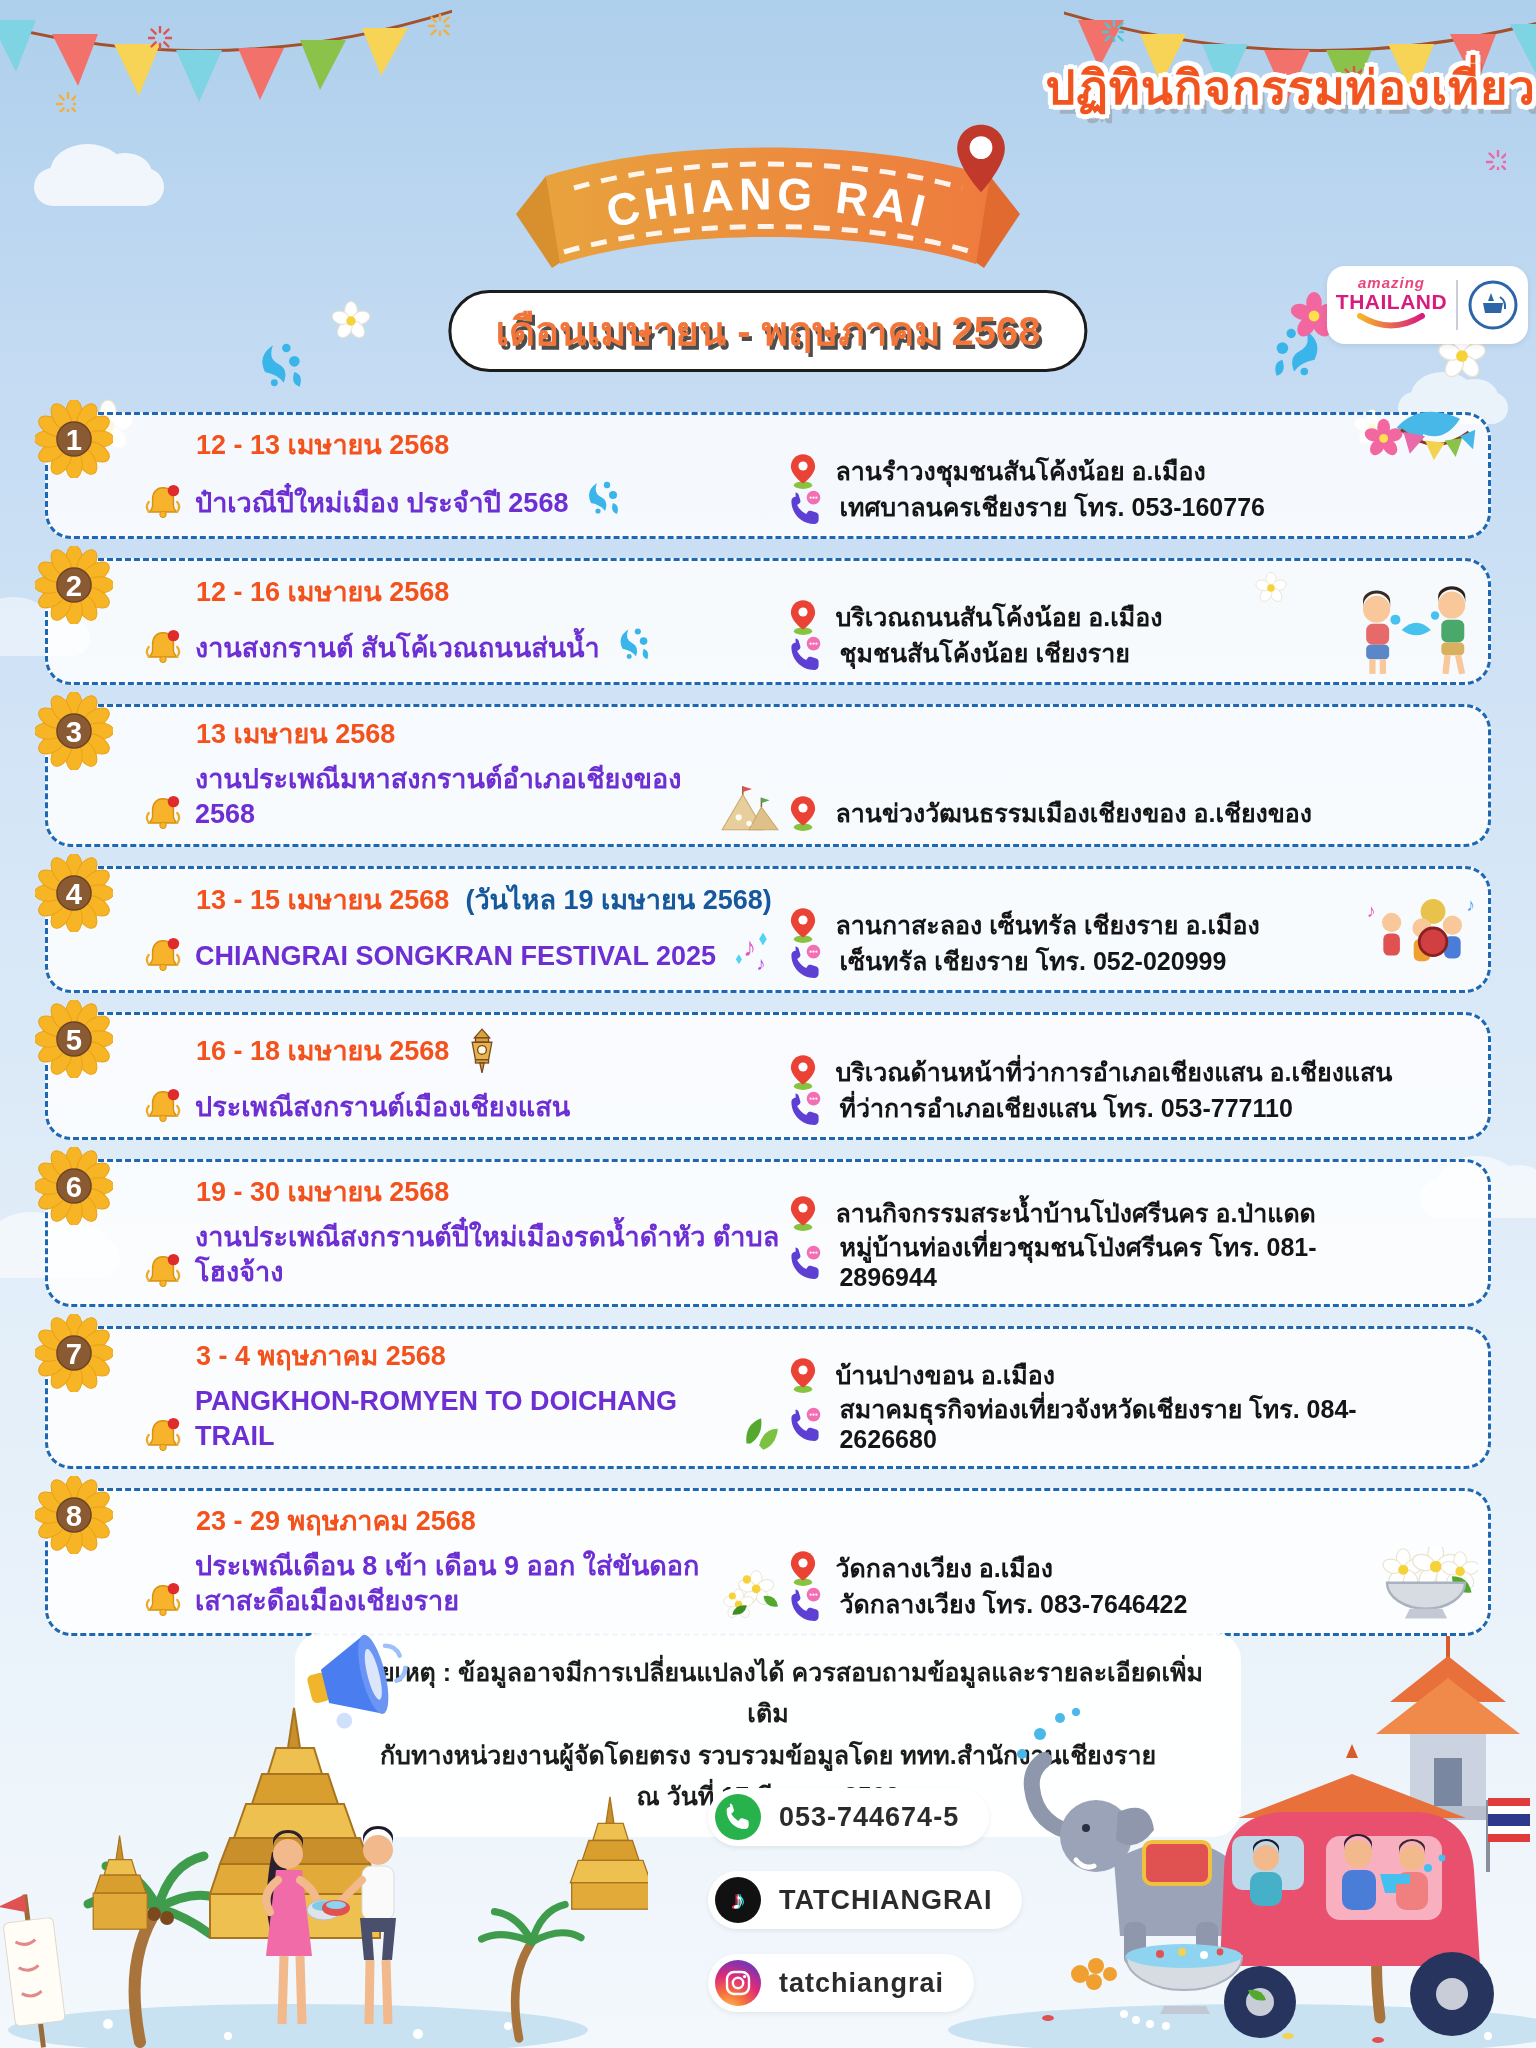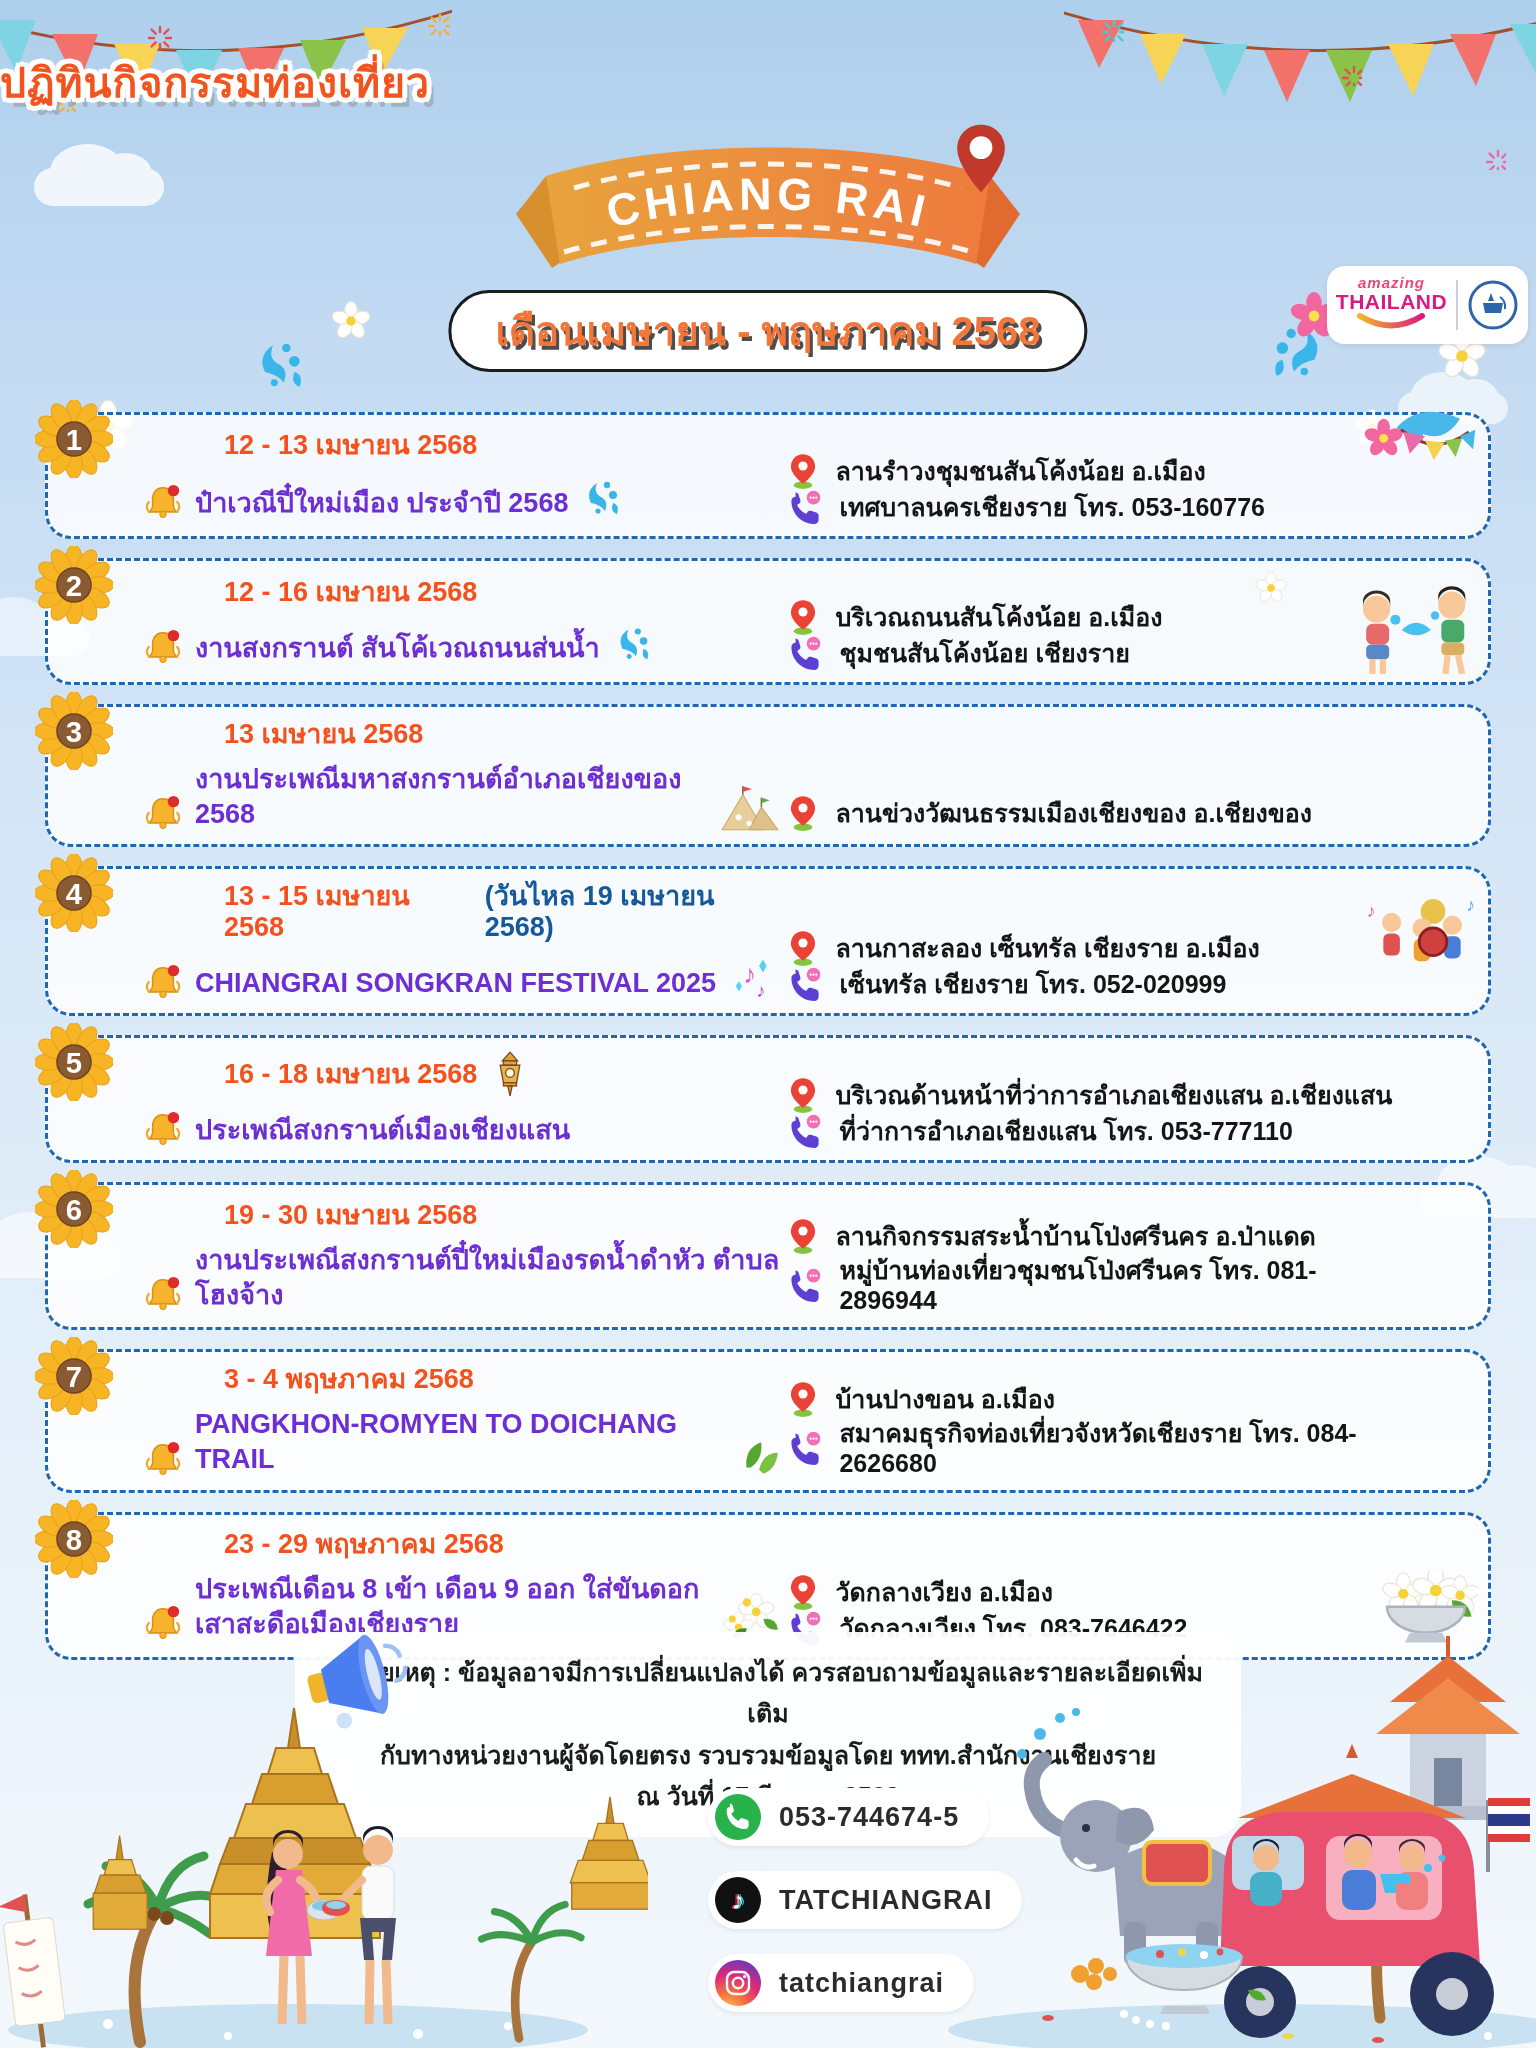--- a/index.html
+++ b/index.html
@@ -6,41 +6,41 @@
 html,body{width:1536px}
 body{font-family:"Liberation Sans","DejaVu Sans",sans-serif}
 .page{position:relative;width:1536px;height:2048px;overflow:hidden;
   background:linear-gradient(180deg,#aecfec 0%,#c2daf2 16%,#d2e4f6 36%,#dfecf8 58%,#e9f2fa 78%,#f3f8fc 100%)}
 .cloud{position:absolute;background:#fff;border-radius:60px;opacity:.8}
 .cloud::before,.cloud::after{content:"";position:absolute;background:#fff;border-radius:50%}
 .cloud::before{width:58%;height:150%;left:12%;top:-64%}
 .cloud::after{width:42%;height:110%;right:9%;top:-40%}
 .burst{position:absolute}
 .garland{position:absolute;top:-4px}
-.main-title{position:absolute;top:50px;width:100%;text-align:left;font-size:41px;font-weight:800;color:#f2541f;letter-spacing:1px;
+.main-title{position:absolute;top:50px;width:100%;text-align:right;font-size:47px;font-weight:800;color:#f2541f;letter-spacing:1px;
   text-shadow:-4px -4px 0 #fff,4px -4px 0 #fff,-4px 4px 0 #fff,4px 4px 0 #fff,-5px 0 0 #fff,5px 0 0 #fff,0 -5px 0 #fff,0 5px 0 #fff,7px 9px 0 rgba(90,60,30,.22)}
 .ribbon{position:absolute;left:50%;top:118px;transform:translateX(-50%);width:520px;height:162px}
 .map-pin{position:absolute;left:952px;top:122px}
 .subtitle{position:absolute;left:50%;top:290px;transform:translateX(-50%);background:#fff;border:3px solid #1c1c1c;border-radius:50px;
   padding:6px 44px;font-size:40px;font-weight:700;color:#f2763a;text-shadow:3px 4px 0 #4d4d4d;white-space:nowrap}
 .logo-card{position:absolute;right:8px;top:266px;width:201px;height:78px;background:#fff;border-radius:18px;display:flex;align-items:center;
   justify-content:center;gap:9px;box-shadow:0 2px 6px rgba(0,0,0,.08)}
 .logo-left{text-align:center;line-height:1.05}
 .logo-amazing{font-size:15px;color:#e8467c;font-style:italic;font-weight:700;letter-spacing:1px}
 .logo-thailand{font-size:21px;color:#d81b7f;font-weight:800;letter-spacing:.5px}
 .logo-divider{width:2px;height:50px;background:#c9ced9}
 .deco{position:absolute}
 .cards{position:absolute;left:45px;top:412px;width:1446px;display:flex;flex-direction:column;gap:19px}
 .card{position:relative;min-height:127px;background:rgba(255,255,255,.82);border:3px dashed #1e67b2;border-radius:26px;
   display:flex;align-items:stretch;padding:12px 18px 12px 96px}
 .card.tall{min-height:148px}
 .badge{position:absolute;left:-13px;top:-15px;width:78px;height:78px}
 .badge text{font-size:30px;font-weight:700;fill:#fff;font-family:"Liberation Sans",sans-serif}
 .card-left{width:48%;display:flex;flex-direction:column;justify-content:center;gap:12px}
-.date-row{margin-left:80px;font-size:27px;font-weight:800;color:#f4521c;display:flex;align-items:center;gap:16px;line-height:1.15}
+.date-row{margin-left:52px;font-size:27px;font-weight:800;color:#f4521c;display:flex;align-items:center;gap:16px;line-height:1.15}
 .date-extra{color:#15589c}
 .title-row{display:flex;align-items:flex-end;gap:13px;font-size:27px;font-weight:800;color:#6d2fd4;line-height:1.3}
 .bell{width:38px;height:38px;flex:none;margin-top:0}
 .card-right{flex:1;display:flex;flex-direction:column;justify-content:flex-end;padding-right:58px;padding-left:8px}
 .info-row{display:flex;align-items:center;gap:17px;font-size:25px;font-weight:600;color:#151515;line-height:1.2}
 .info-row svg{flex:none}
 .inline-decor{flex:none}
 .note{position:absolute;left:50%;transform:translateX(-50%);top:1632px;width:946px;background:rgba(255,255,255,.95);border-radius:28px;
   padding:20px 30px;text-align:center;font-size:25px;font-weight:700;color:#1c1c1c;line-height:1.65}
 .megaphone{position:absolute;left:292px;top:1626px}

